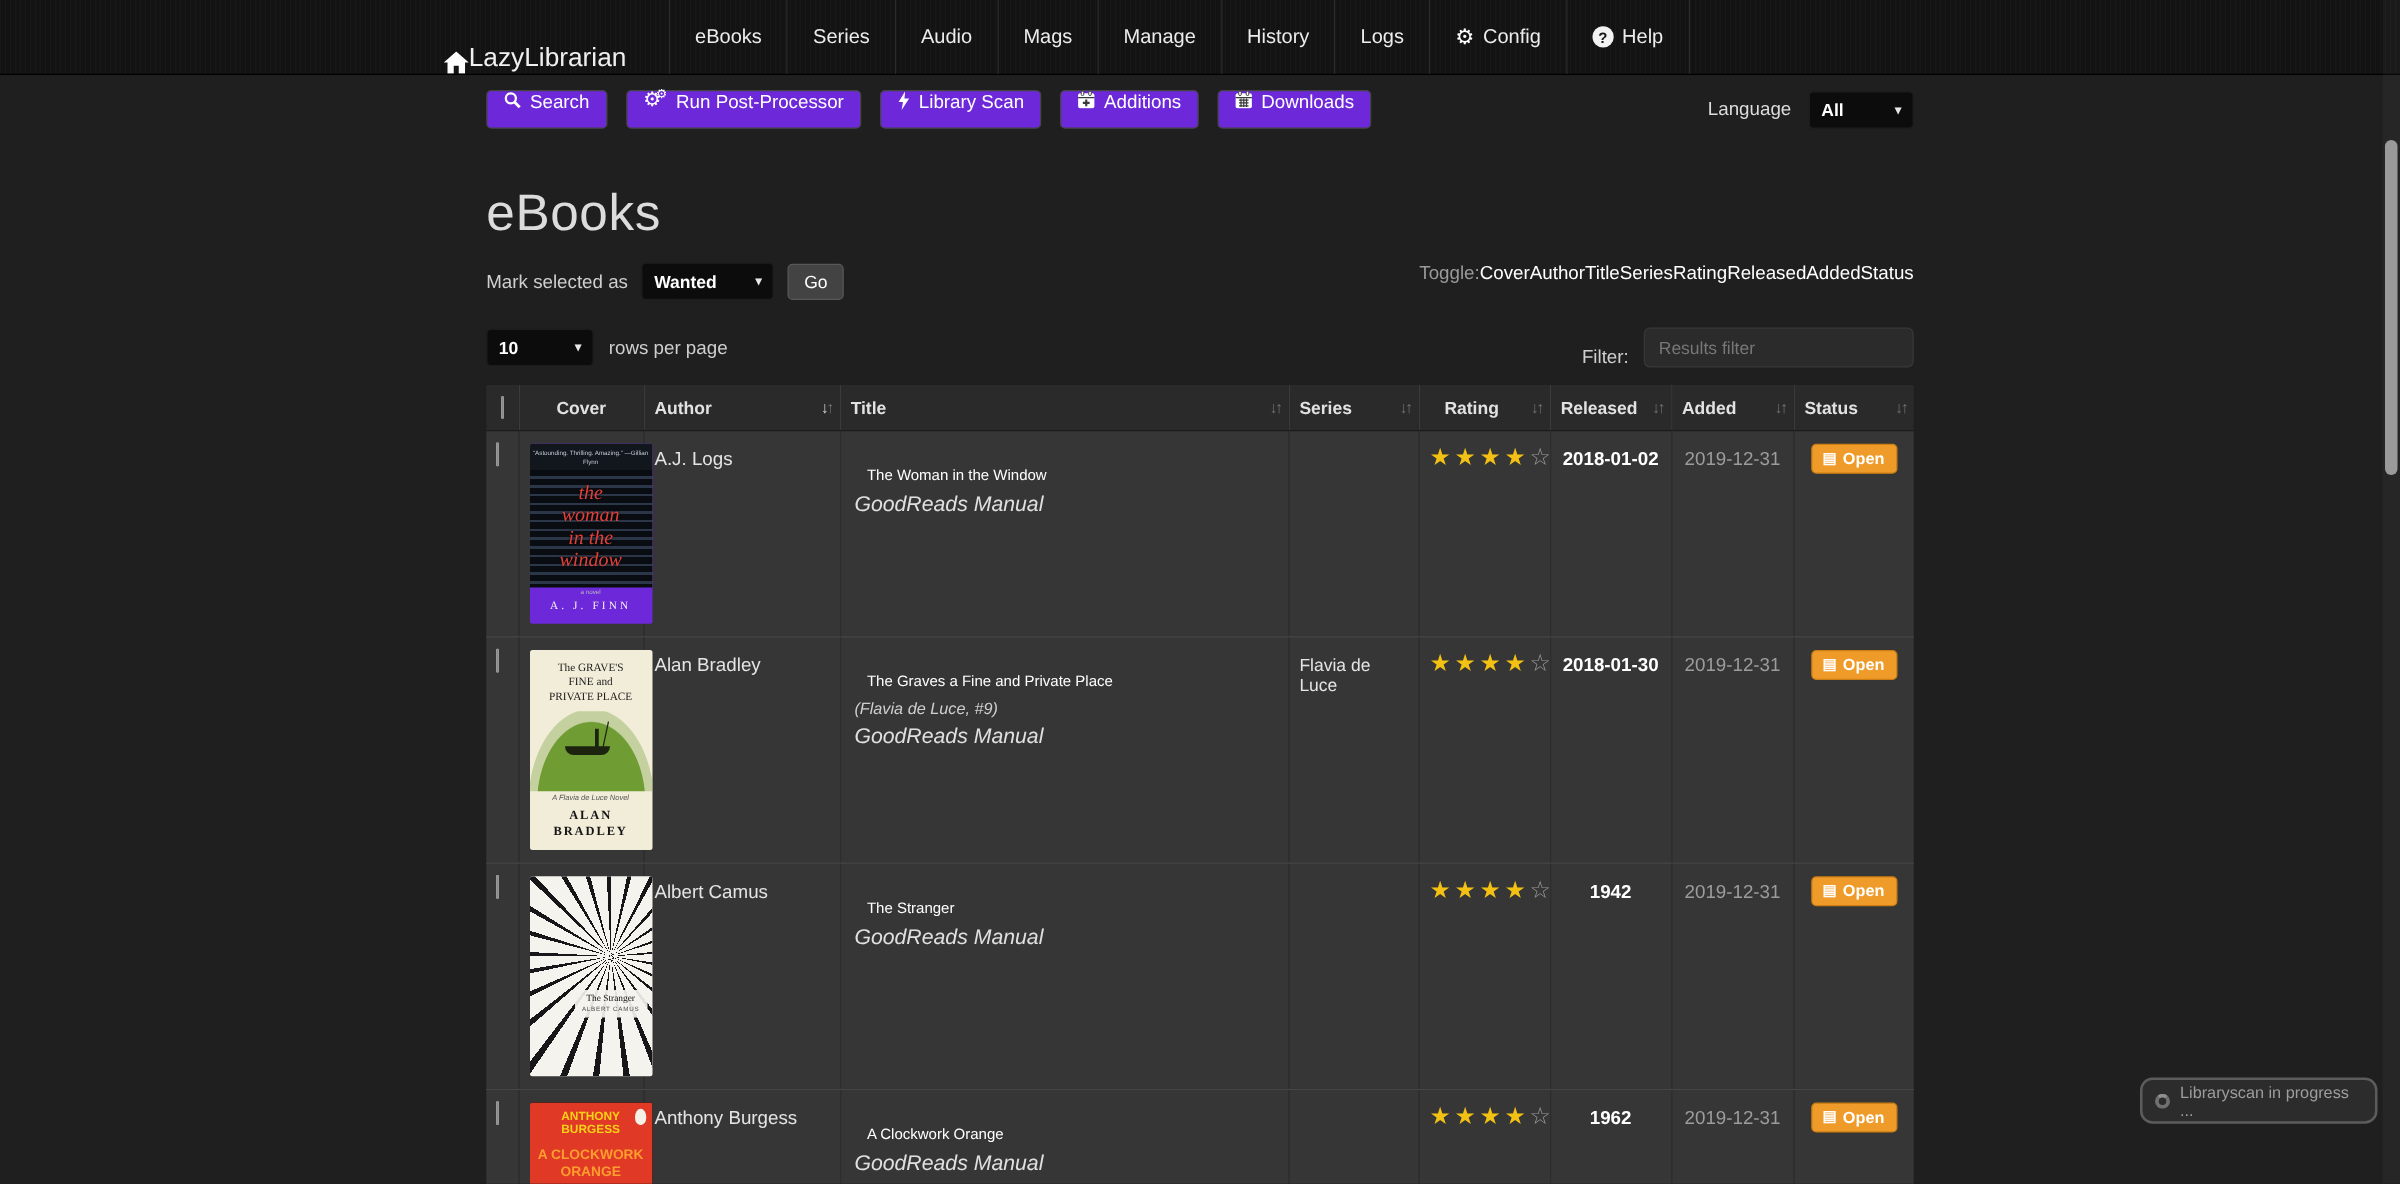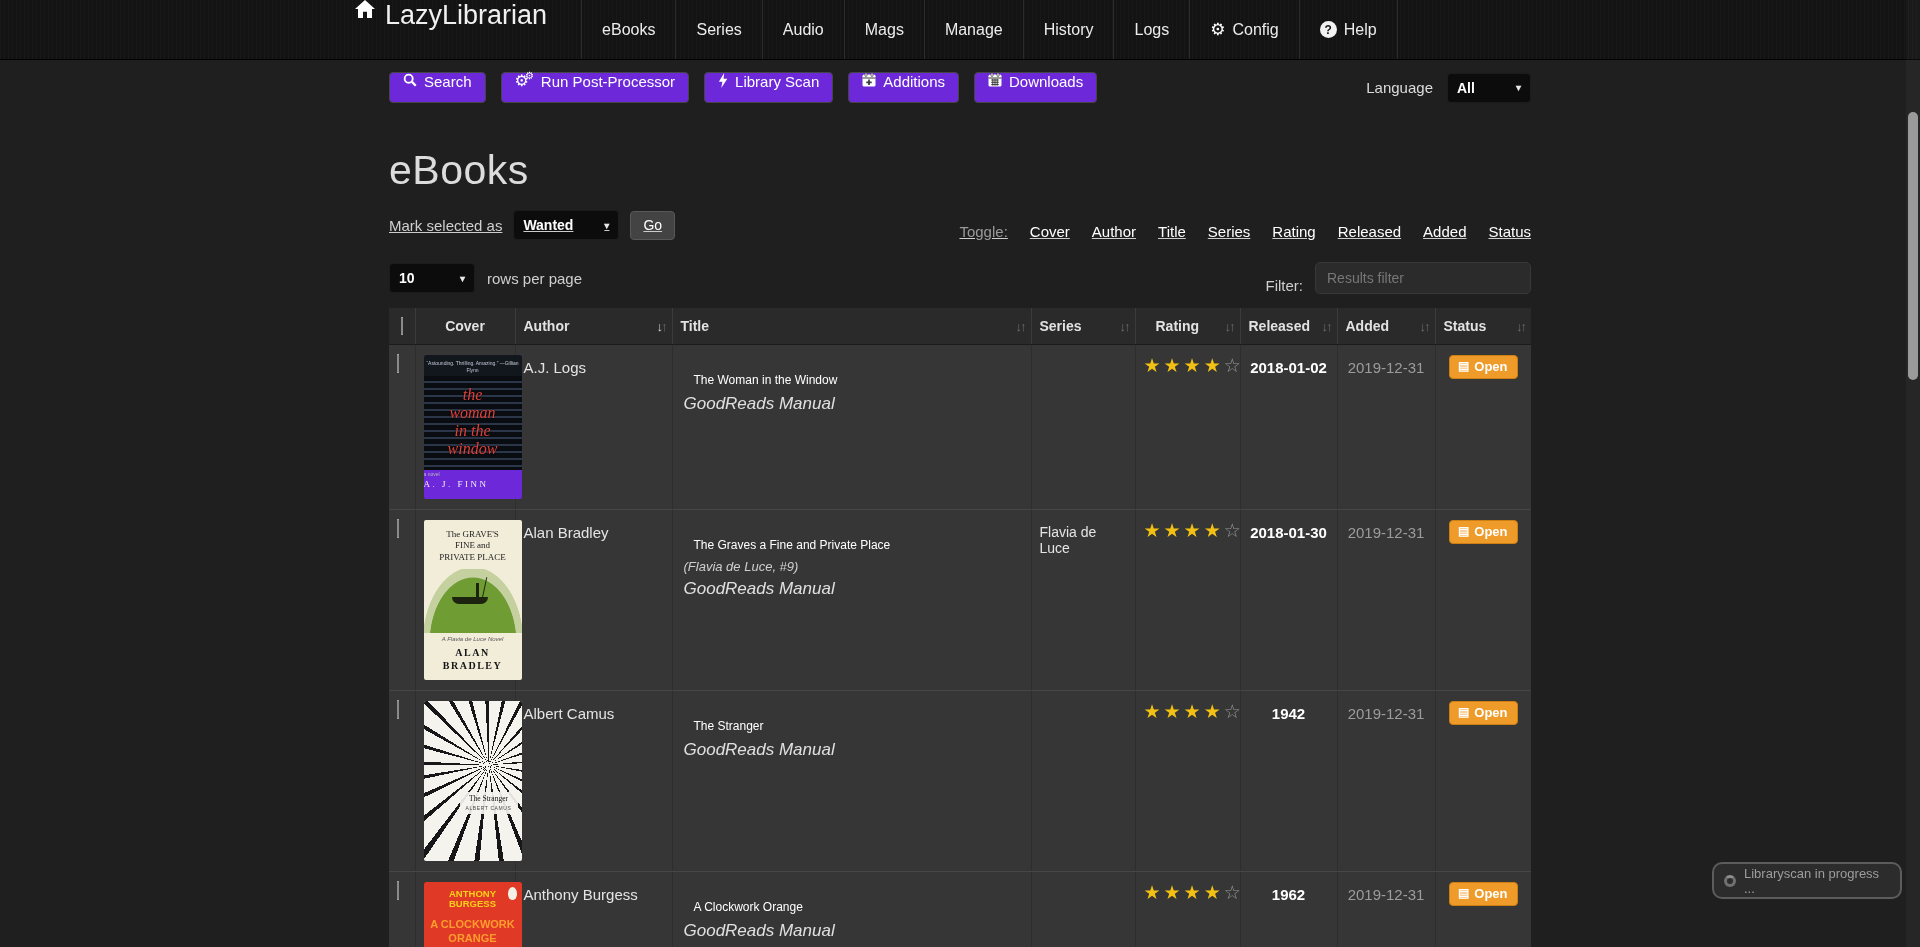--- a/index.html
+++ b/index.html
@@ -11,21 +11,21 @@
   }
   a { text-decoration:none; }
 
   
   .navbar {
     height:60px; border-bottom:1px solid #000;
     background:#131313;
     background-image:repeating-linear-gradient(90deg, rgba(255,255,255,0.022) 0 1px, transparent 1px 4px);
   }
   .navbar-inner { width:1210px; margin:0 auto; height:100%; display:flex; align-items:stretch; }
-  .brand { display:flex; align-items:flex-start; gap:10px; color:#f0f0f0; font-size:27px; padding-right:34px; cursor:pointer; }
+  .brand { display:flex; align-items:flex-end; color:#f0f0f0; font-size:21px; padding-right:34px; cursor:pointer; }
   .brand svg { display:block; }
   .nav-items { display:flex; align-items:stretch; }
   .nav-item {
     display:flex; align-items:center; gap:7px; padding:0 20px;
     color:#ececec; font-size:16px; border-left:1px solid #2b2b2b; cursor:pointer;
   }
   .nav-item:last-child { border-right:1px solid #2b2b2b; }
   .gear-glyph { font-size:17px; line-height:1; color:#fff; }
   .q-circle {
     width:17px; height:17px; border-radius:50%; background:#f2f2f2; color:#141414;
@@ -51,27 +51,27 @@
     height:30px; padding:0 9px; display:inline-flex; align-items:center; justify-content:space-between;
     font-size:14px; font-weight:bold; cursor:pointer;
   }
   .select .caret { font-size:10px; color:#e8e8e8; margin-left:10px; }
   .select-language { width:84px; }
   .select-mark { width:106px; }
   .select-rows { width:86px; }
 
   
   h1.page-title { margin:44px 0 16px 0; font-size:41px; font-weight:400; color:#dcdcdc; letter-spacing:0.5px; }
-  .controls-row { display:flex; justify-content:space-between; align-items:flex-end; margin-bottom:22px;text-decoration:underline; }
+  .controls-row { display:flex; justify-content:space-between; align-items:flex-start; margin-bottom:22px; }
   .mark-group { display:flex; align-items:center; gap:11px; font-size:15px; color:#cfcfcf; }
   .go-btn {
     background:#434343; border:1px solid #585858; border-radius:4px; color:#fff;
     font-size:14px; height:29px; padding:0 12px; cursor:pointer;
   }
-  .toggle-group { display:flex; align-items:center; gap:22px; font-size:15px; }
+  .toggle-group { display:flex; align-items:center; gap:0; font-size:15px; }
   .toggle-label { color:#9a9a9a; }
   .toggle-link { color:#ffffff; cursor:pointer; }
 
   .pager-row { display:flex; justify-content:space-between; align-items:center; margin-bottom:14px; }
   .rows-group { display:flex; align-items:center; gap:12px; font-size:15px; color:#cfcfcf; }
   .filter-group { display:flex; align-items:flex-end; gap:12px; font-size:15px; color:#cfcfcf; }
   .filter-input {
     width:216px; height:32px; background:#2b2b2b; border:1px solid #383838; border-radius:5px;
     color:#ddd; font-size:14px; padding:0 11px; outline:none; font-family:"Liberation Sans",sans-serif;
   }
@@ -122,21 +122,21 @@
 
   
   .cover { width:98px; margin:0 auto; border-radius:2px; overflow:hidden; position:relative; cursor:pointer; }
   .cover-ww { height:144px; background:#6d28d9; }
   .ww-top { height:21px; background:#12161d; color:#c2cbd6; font-size:5px; text-align:center; padding-top:5px; line-height:1.4; }
   .ww-mid {
     height:94px; display:flex; flex-direction:column; justify-content:center; gap:1px; text-align:center;
     background:repeating-linear-gradient(180deg, #090d12 0 5px, #2b3748 5px 7px);
   }
   .ww-line { font-family:"Liberation Serif",serif; font-style:italic; color:#e2413b; font-size:16px; line-height:1.05; text-shadow:0 0 2px #000; }
-  .ww-bottom { height:29px; color:#fff; padding-top:1px; }
+  .ww-bottom { height:29px; text-align:center; color:#fff; padding-top:1px; }
   .ww-novel { font-size:5px; color:#bbb; }
   .ww-author { font-family:"Liberation Serif",serif; font-size:9px; letter-spacing:2.5px; color:#f2f2f2; margin-top:2px; }
 
   .cover-gr { height:160px; background:#f2edd9; text-align:center; color:#222; }
   .gr-title { font-family:"Liberation Serif",serif; font-size:9px; line-height:1.3; padding-top:9px; color:#1d1d1d; }
   .gr-art {
     height:64px; margin-top:5px; position:relative;
     background:radial-gradient(ellipse at 50% 115%, #6f9c33 0 62%, rgba(111,156,51,0.35) 63% 72%, transparent 73%);
   }
   .gr-boat { position:absolute; left:28px; top:28px; width:36px; height:7px; background:#1c2410; border-radius:0 0 9px 9px; }

